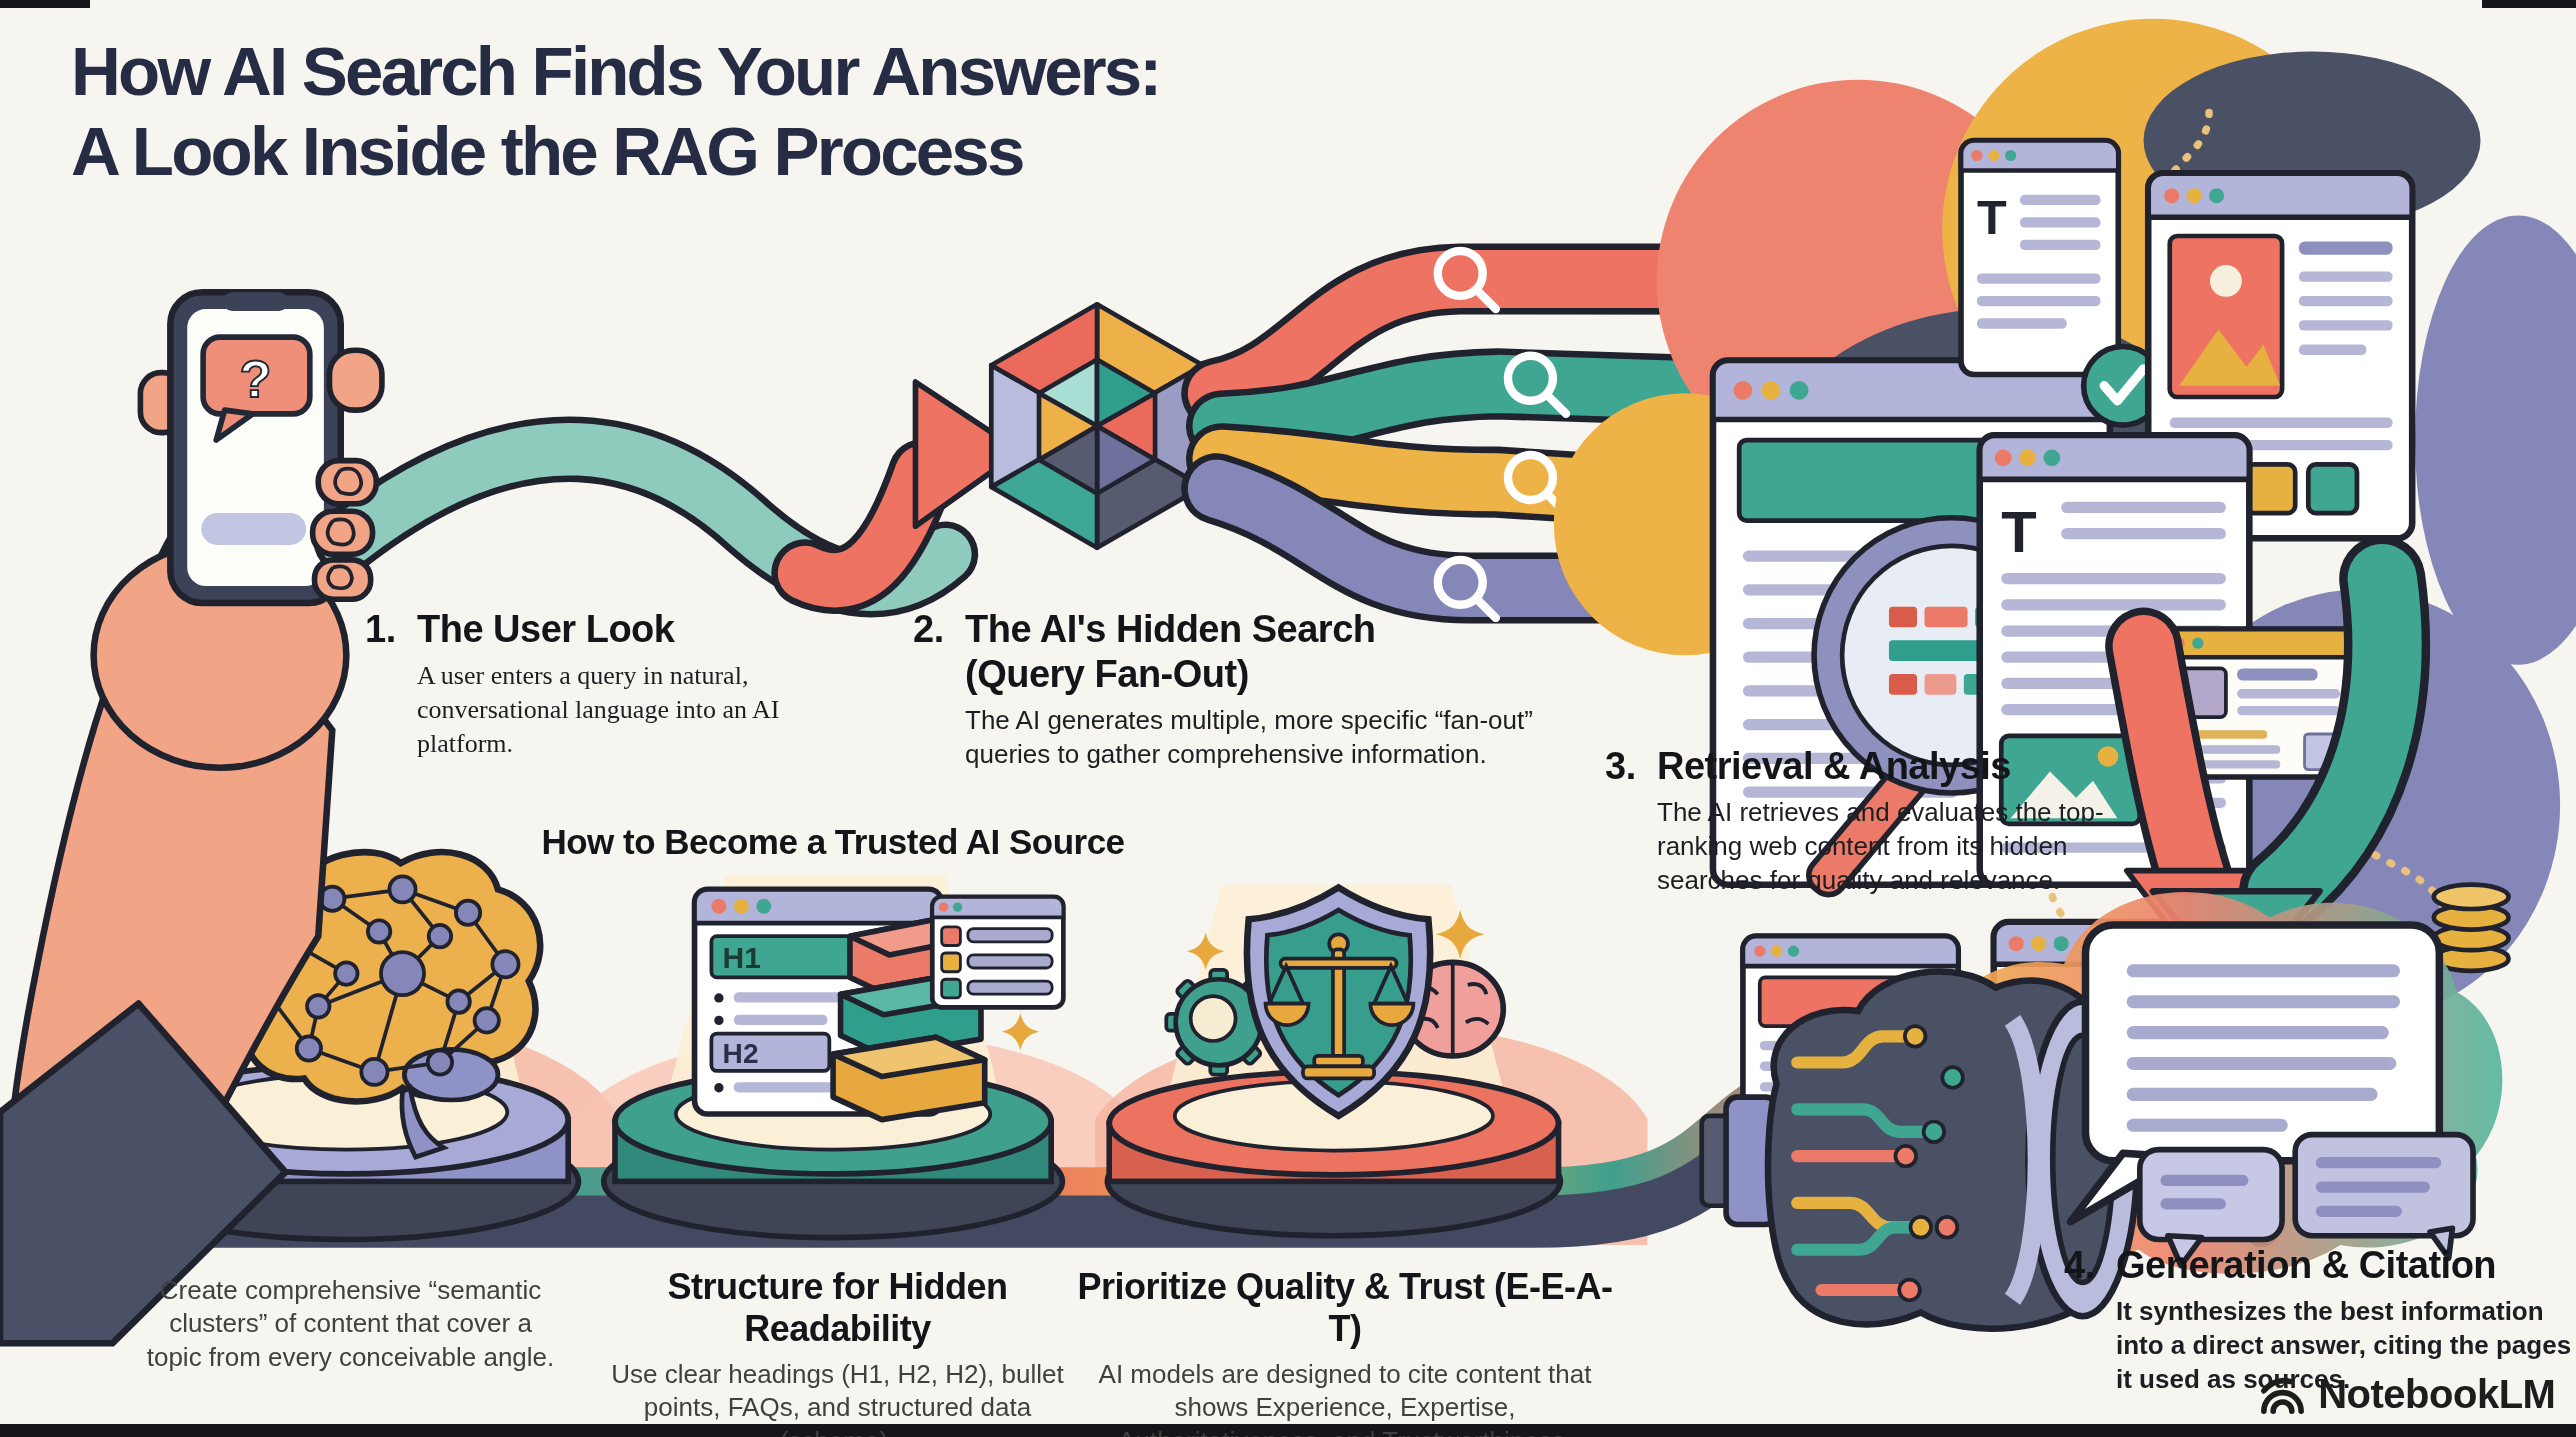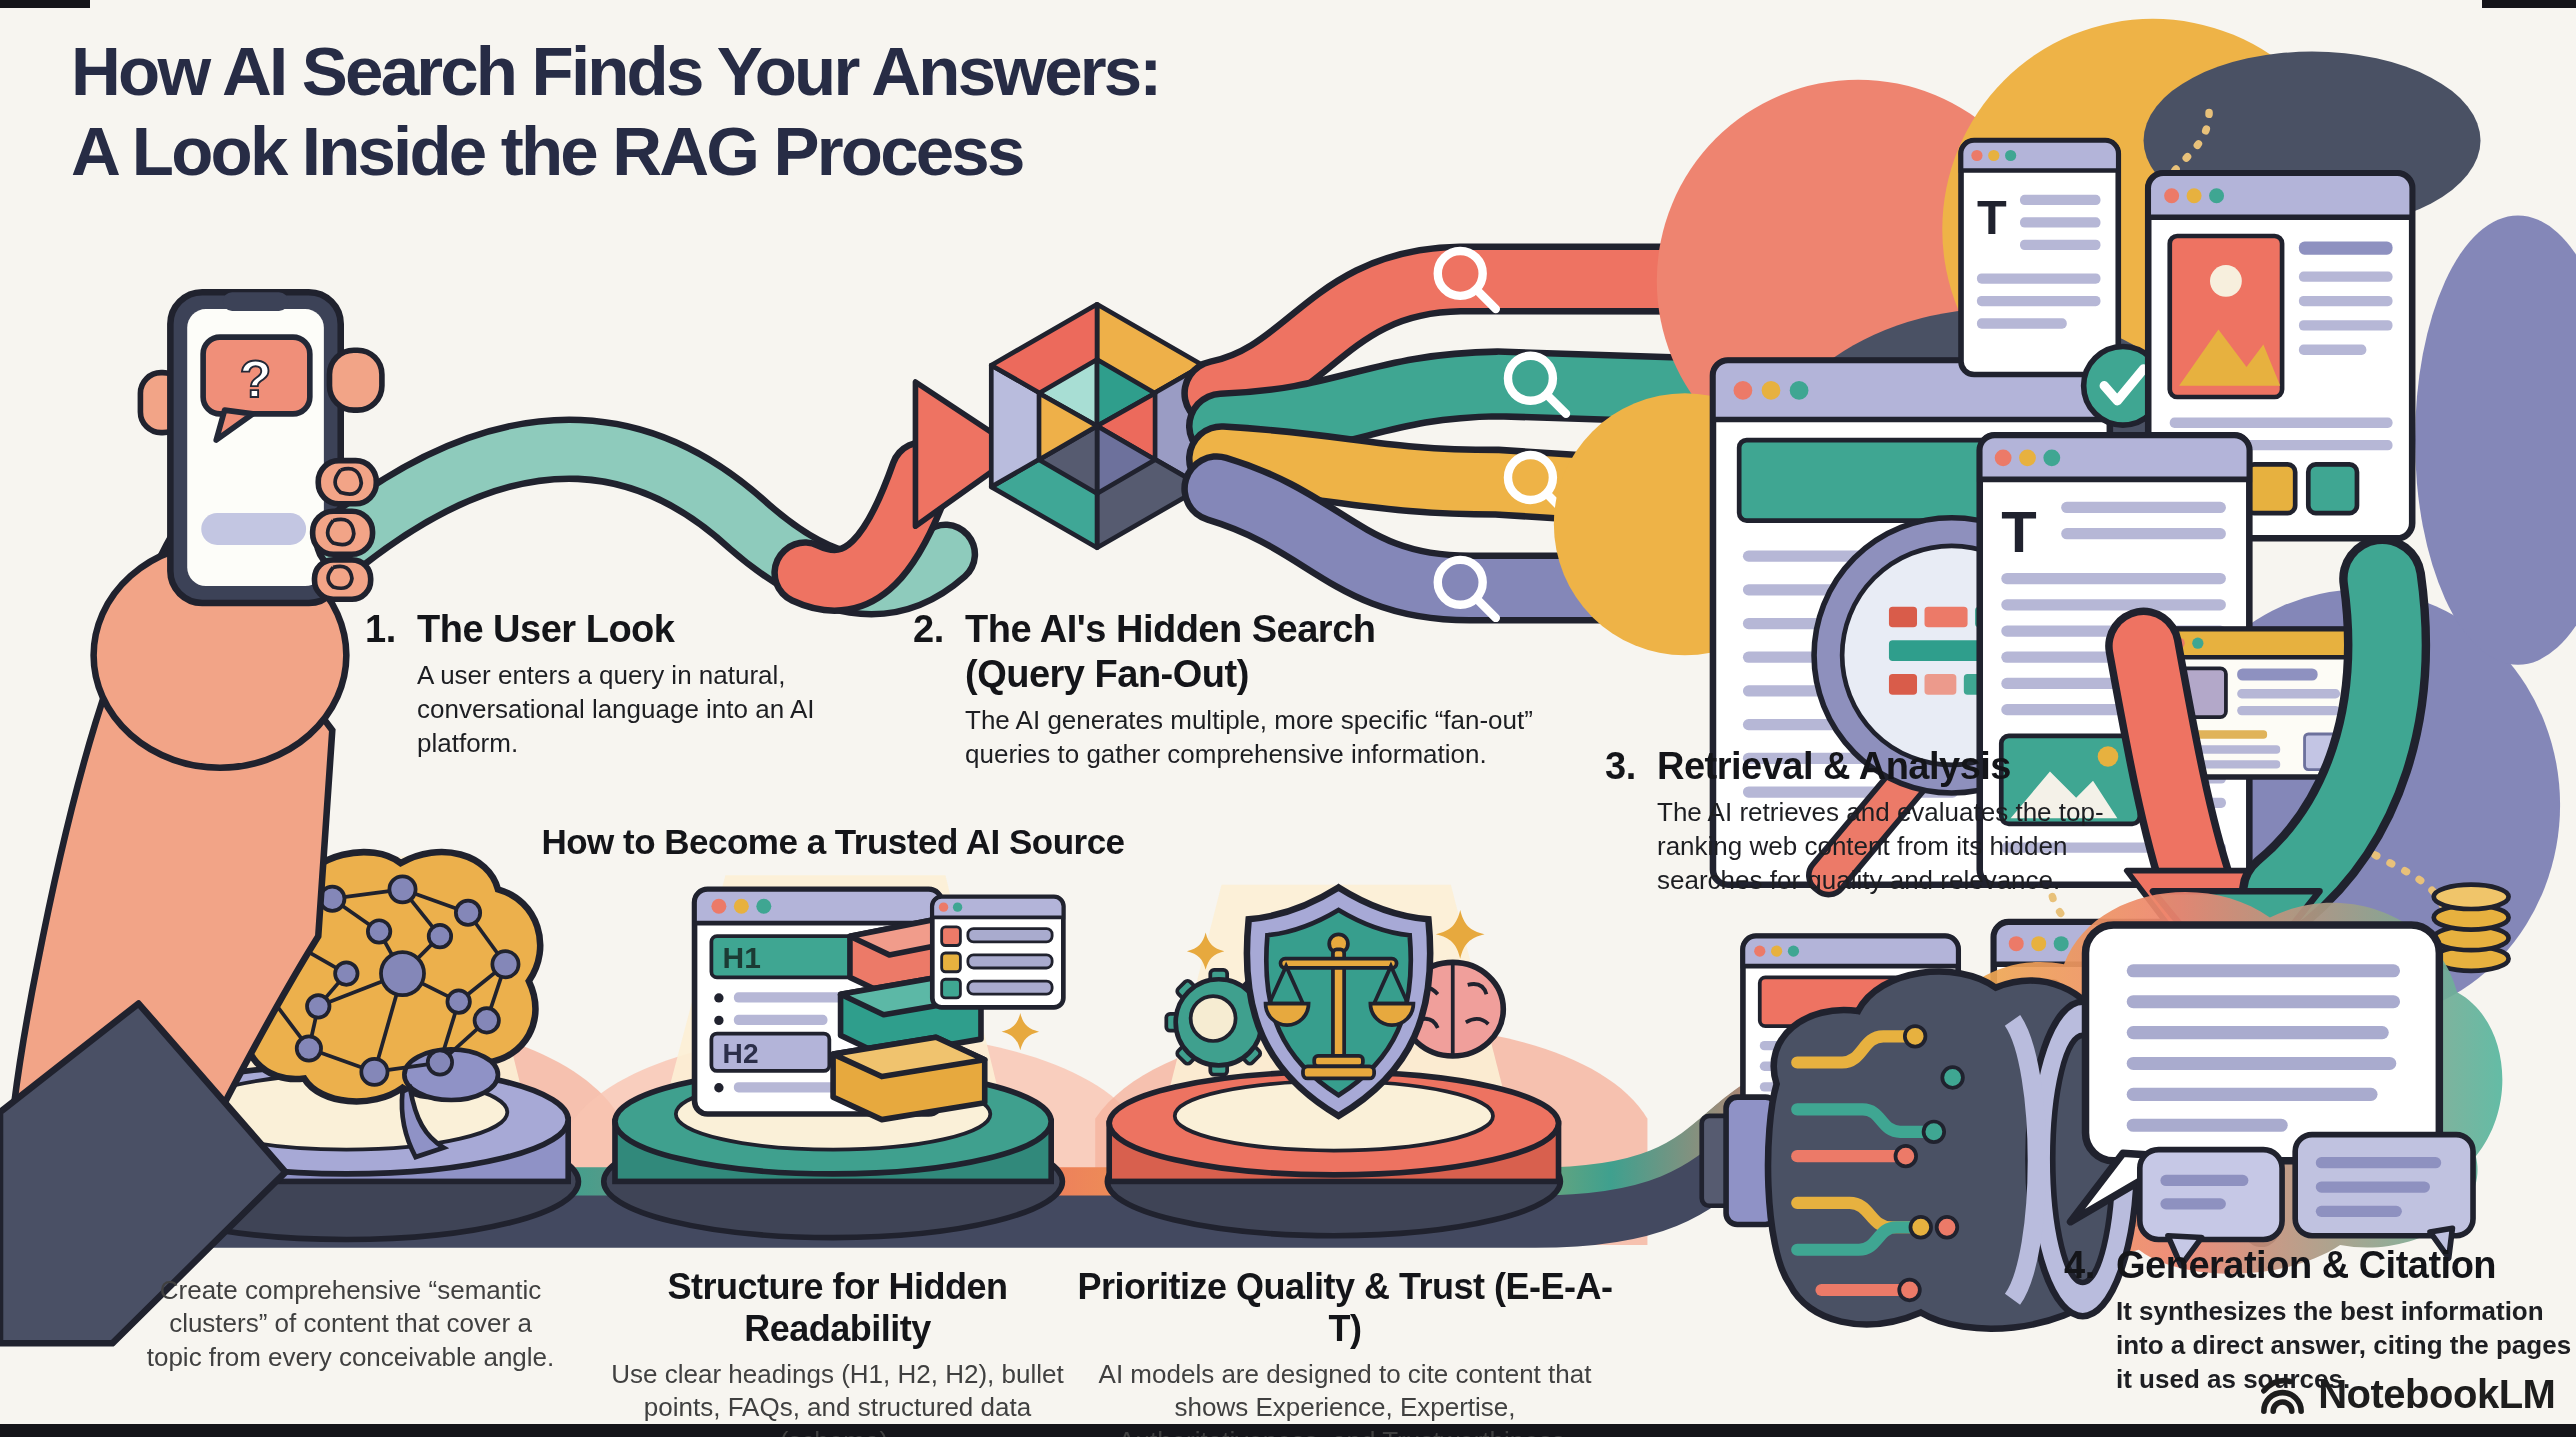--- a/index.html
+++ b/index.html
@@ -8,21 +8,21 @@
   svg text{font-family:"Liberation Sans",sans-serif;}
   .edge-strip{position:absolute;background:#15151a;}
   #title{position:absolute;left:71px;top:32px;font-size:69px;line-height:1.16;font-weight:bold;
          letter-spacing:-2.8px;color:#272c45;}
   .step{position:absolute;}
   .step-head{display:flex;font-size:38px;font-weight:bold;line-height:1.18;color:#141519;letter-spacing:-0.5px;}
   .step-num{width:52px;flex:none;}
   .step-title{display:block;}
   .step-body{margin-left:52px;margin-top:7.5px;font-size:26px;line-height:1.3;color:#1d1e22;}
   #step2 .step-title{max-width:440px;}
-  #step1 .step-body{max-width:421px;}
+  #step1 .step-body{max-width:421px;font-family:Liberation Serif, serif;}
   #step2 .step-body{max-width:590px;}
   #step3 .step-body{max-width:473px;}
   #step4 .step-body{max-width:468px;font-weight:bold;}
   #trusted-heading{position:absolute;left:524px;top:822px;width:618px;text-align:center;
                    font-size:35px;font-weight:bold;color:#141519;letter-spacing:-0.5px;}
   .trusted-item{position:absolute;text-align:center;}
   .trusted-item .t-title{font-size:36px;font-weight:bold;color:#141519;letter-spacing:-0.5px;}
   .trusted-item .t-body{margin-top:7.5px;font-size:26px;line-height:1.3;color:#404040;}
   #brand{position:absolute;right:20.6px;bottom:20.6px;display:flex;align-items:center;gap:11.2px;
          font-size:40px;font-weight:bold;color:#1d1d1d;letter-spacing:-0.5px;}

